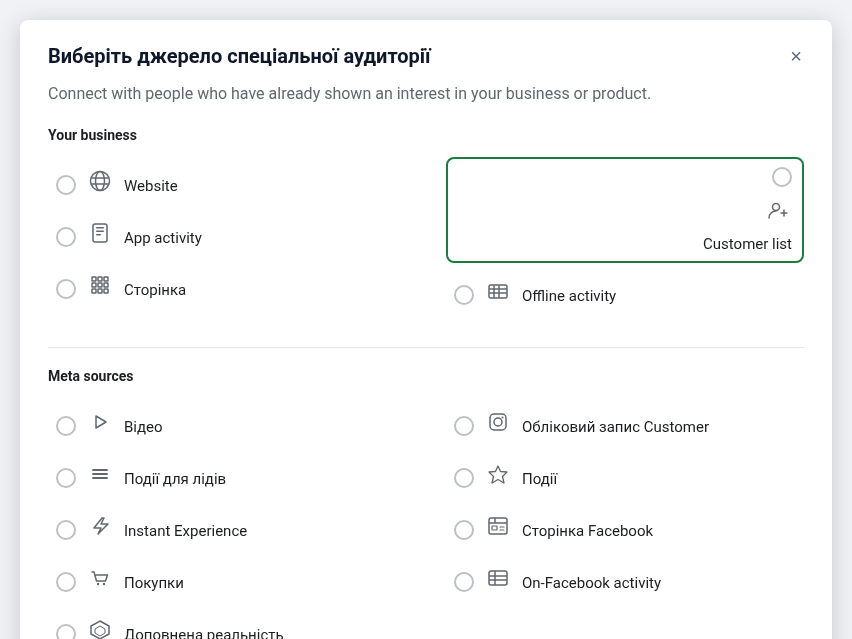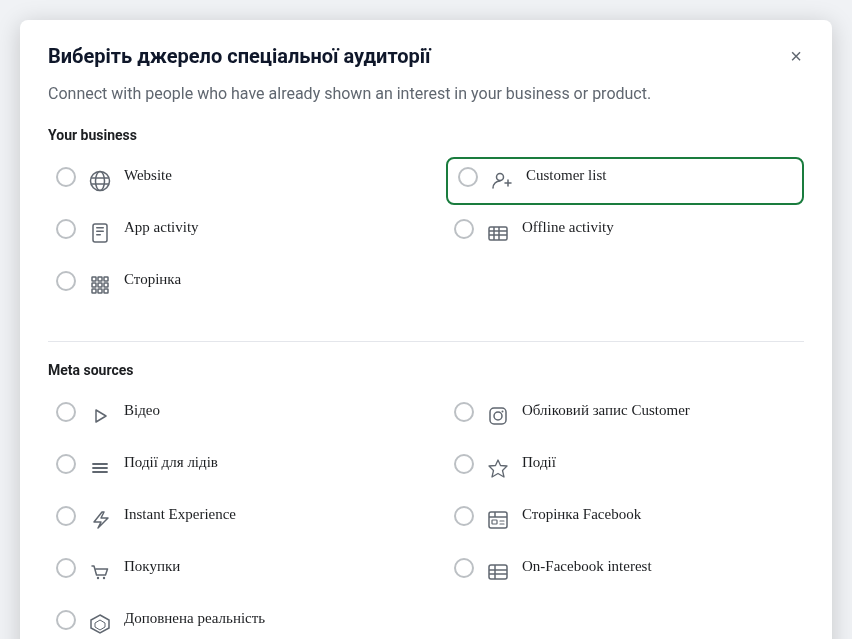--- a/index.html
+++ b/index.html
@@ -58,32 +58,32 @@
       margin-bottom: 14px;
     }
     .sources-grid {
       display: grid;
       grid-template-columns: 1fr 1fr;
       gap: 0 40px;
       margin-bottom: 28px;
     }
     .source-item {
       display: flex;
-      align-items: flex-start;
+      align-items: flex-end;
       gap: 10px;
       padding: 10px 8px;
       border-radius: 6px;
       cursor: pointer;
       margin-bottom: 4px;
-      font-family: Liberation Serif, serif;
     }
     .source-item.selected-outline {
       border: 2px solid #1a7c3e;
       border-radius: 8px;
       padding: 8px 10px;
+      flex-direction: column;
     }
     .radio-circle {
       width: 20px;
       height: 20px;
       border-radius: 50%;
       border: 2px solid #bcc0c4;
       background: #fff;
       flex-shrink: 0;
       display: flex;
       align-items: center;
@@ -314,17 +314,17 @@
       <div class="source-item">
         <div class="radio-circle"></div>
         <div class="source-icon">
           <svg width="22" height="22" viewBox="0 0 22 22" fill="none">
             <rect x="2" y="4" width="18" height="14" rx="2" stroke="#606770" stroke-width="1.5"></rect>
             <line x1="2" y1="9" x2="20" y2="9" stroke="#606770" stroke-width="1.5"></line>
             <line x1="2" y1="13" x2="20" y2="13" stroke="#606770" stroke-width="1.5"></line>
             <line x1="8" y1="4" x2="8" y2="18" stroke="#606770" stroke-width="1.5"></line>
           </svg>
         </div>
-        <span class="source-label">On-Facebook interest</span>
+        <span class="source-label">On-Facebook activity</span>
       </div>
     </div>
   </div>
 </div>
 
 </body></html>

